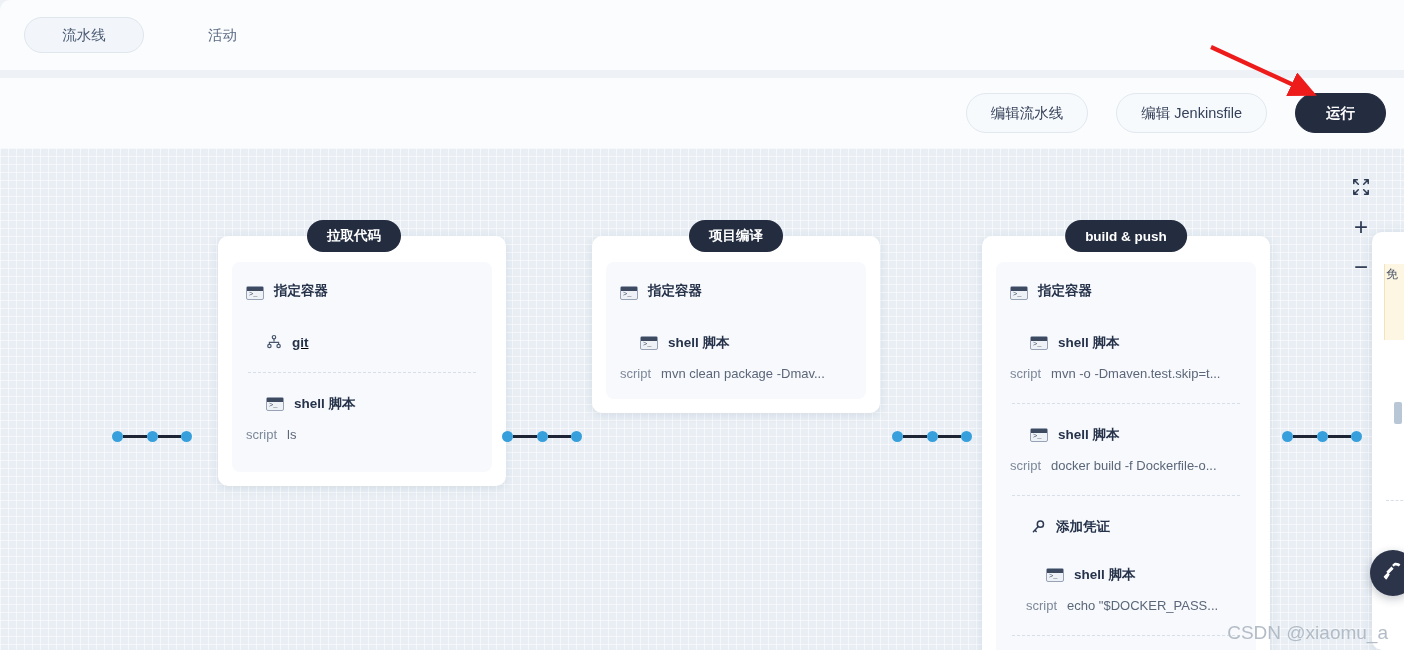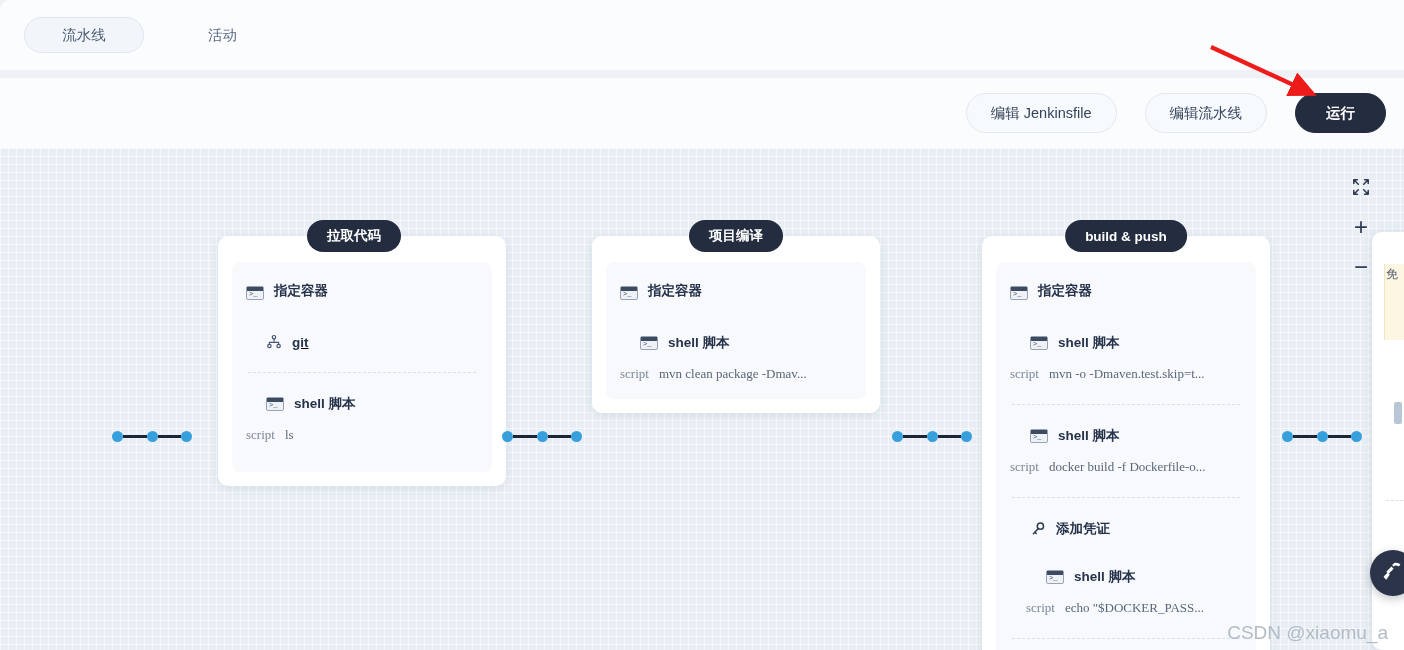--- a/index.html
+++ b/index.html
@@ -83,21 +83,21 @@
   .stage-inner{
     background:#f7f9fc;border-radius:8px;padding:14px 14px 16px 14px;box-sizing:border-box;
   }
   .row{display:flex;align-items:center;}
   .row-agent{margin:6px 0 0 0;align-items:flex-end;}
   .row-step{margin-left:20px;}
   .lbl{font-size:13.5px;color:#26324a;font-weight:bold;margin-left:10px;white-space:nowrap;}
   .lbl-agent{font-size:13.5px;color:#26324a;font-weight:bold;margin-left:10px;}
   .script{
     display:flex;align-items:center;margin-top:14px;font-size:13px;color:#68758c;
-    white-space:nowrap;overflow:hidden;font-family:Liberation Serif, serif;
+    white-space:nowrap;overflow:hidden;
   }
   .script .k{color:#7d8899;margin-right:10px;}
   .script .v{color:#5b6779;overflow:hidden;text-overflow:ellipsis;}
   .sep{border-top:1px dashed #d8dfe8;margin:22px 2px 0 2px;}
   .gap{height:22px;}
 
   
   .ic-term{width:18px;height:14px;border-radius:2px;background:#eef1f5;border:1px solid #97a3b5;
     position:relative;box-sizing:border-box;flex:0 0 auto;}
   .ic-term:before{content:"";position:absolute;left:0;top:0;right:0;height:4px;background:#3d4a60;}
@@ -147,24 +147,24 @@
       <span>流水线</span>
     </div>
     <div class="tab plain">
       <span>活动</span>
     </div>
   </div>
   <div class="tabgap"></div>
 
   <div class="toolbar">
     <div class="btn btn-ghost">
+      <span>编辑流水线</span>
+    </div>
+    <div class="btn btn-ghost">
       <span>编辑 Jenkinsfile</span>
-    </div>
-    <div class="btn btn-ghost">
-      <span>编辑流水线</span>
     </div>
     <div class="btn btn-primary">
       <span>运行</span>
     </div>
   </div>
 
   <div class="canvas">
 
     <div class="zoomctl">
       <span class="ic-expand">

